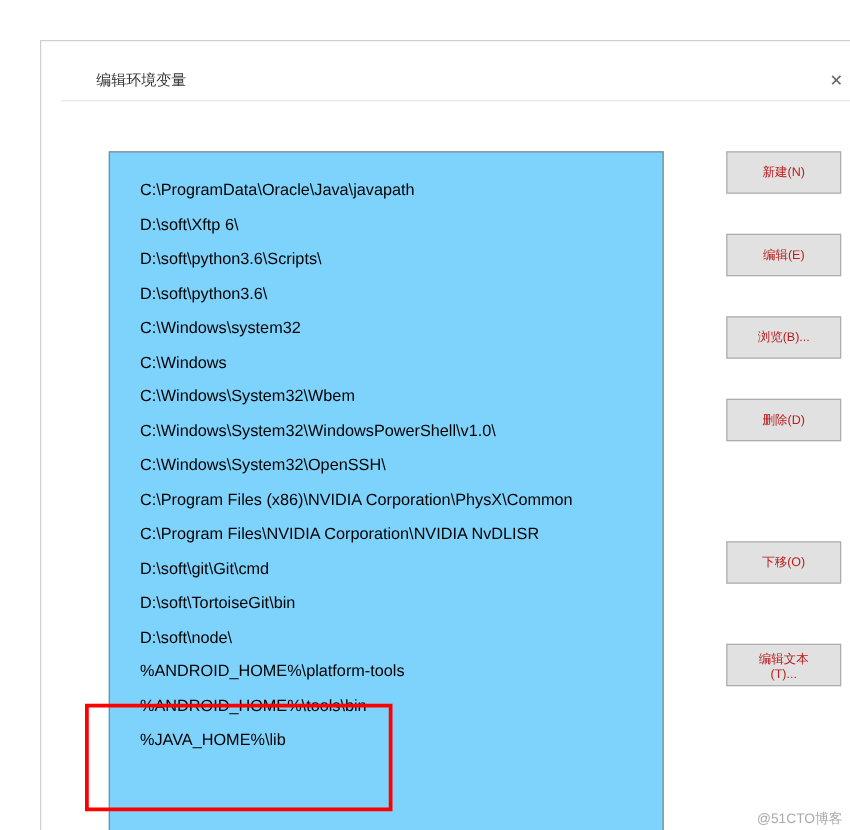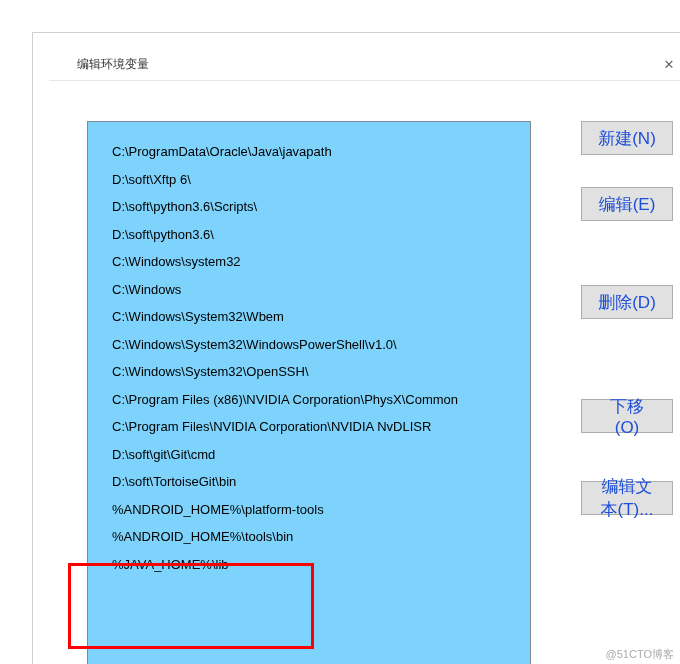--- a/index.html
+++ b/index.html
@@ -82,22 +82,22 @@
       width: 108px;
       display: flex;
       flex-direction: column;
     }
     .btn {
       width: 92px;
       height: 30px;
       background: #e1e1e1;
       border: 1px solid #adadad;
       font-family: inherit;
-      font-size: 17px;
-      color: #1d4ed8;
+      font-size: 10px;
+      color: #b91c1c;
       cursor: pointer;
       display: flex;
       align-items: center;
       justify-content: center;
     }
     .spacer-sm { height: 21px; }
     .spacer-lg { height: 48px; }
     .footer {
       height: 58px;
       display: flex;
@@ -135,32 +135,34 @@
         <div class="list-item">D:\soft\python3.6\</div>
         <div class="list-item">C:\Windows\system32</div>
         <div class="list-item">C:\Windows</div>
         <div class="list-item">C:\Windows\System32\Wbem</div>
         <div class="list-item">C:\Windows\System32\WindowsPowerShell\v1.0\</div>
         <div class="list-item">C:\Windows\System32\OpenSSH\</div>
         <div class="list-item">C:\Program Files (x86)\NVIDIA Corporation\PhysX\Common</div>
         <div class="list-item">C:\Program Files\NVIDIA Corporation\NVIDIA NvDLISR</div>
         <div class="list-item">D:\soft\git\Git\cmd</div>
         <div class="list-item">D:\soft\TortoiseGit\bin</div>
+        <div class="list-item">D:\soft\node\</div>
         <div class="list-item">%ANDROID_HOME%\platform-tools</div>
         <div class="list-item">%ANDROID_HOME%\tools\bin</div>
         <div class="list-item">%JAVA_HOME%\lib</div>
       </div>
       <div class="highlight-box" style="left:-3px; top:458px; width:246px; height:86px;"></div>
     </div>
 
     <div class="button-col">
       <button class="btn">新建(N)</button>
       <div class="spacer-sm"></div>
       <button class="btn">编辑(E)</button>
       <div class="spacer-sm"></div>
+      <button class="btn">浏览(B)...</button>
       <div class="spacer-sm"></div>
       <button class="btn">删除(D)</button>
       <div class="spacer-lg"></div>
       <div class="spacer-sm"></div>
       <button class="btn">下移(O)</button>
       <div class="spacer-lg"></div>
       <button class="btn">编辑文本(T)...</button>
     </div>
   </div>
 

